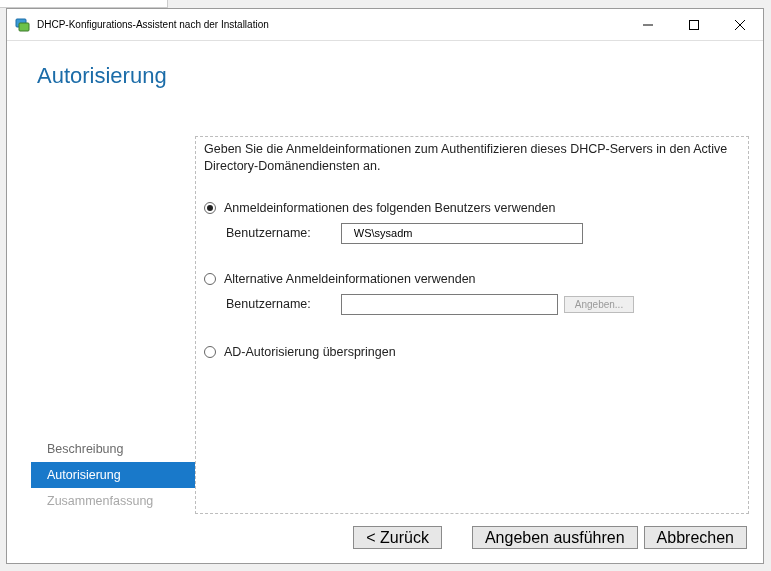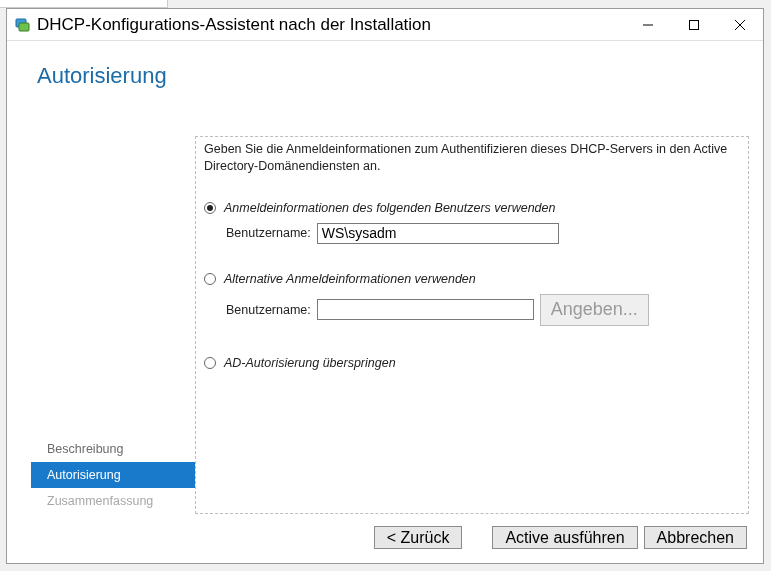--- a/index.html
+++ b/index.html
@@ -39,21 +39,21 @@
   .titlebar-icon {
     width: 16px;
     height: 16px;
     margin: 0 6px 0 8px;
     display: flex;
     align-items: center;
     justify-content: center;
   }
   .titlebar-title {
     flex: 1;
-    font-size: 17px;
+    font-size: 10px;
     color: #000;
   }
   .win-controls {
     display: flex;
     height: 100%;
   }
   .win-btn {
     width: 46px;
     height: 100%;
     display: flex;
@@ -108,21 +108,20 @@
   }
   .desc {
     line-height: 1.35;
     margin-bottom: 26px;
   }
   .opt-row {
     display: flex;
     align-items: center;
     gap: 8px;
     margin-bottom: 8px;
-    font-style: italic;
   }
   .radio {
     width: 12px; height: 12px;
     border: 1px solid #666;
     border-radius: 50%;
     display: inline-flex;
     align-items: center;
     justify-content: center;
     background: #fff;
   }
@@ -136,32 +135,33 @@
     display: flex;
     align-items: center;
     gap: 6px;
     margin: 0 0 28px 22px;
   }
   .sub-row.tight { margin-bottom: 30px; }
   .field-label { color: #222; }
   .text-input {
     height: 21px;
     border: 1px solid #7a7a7a;
-    padding: 0 4px;
-    font-size: 14px;
+    padding: 0 12px;
+    font-size: 11px;
     font-family: inherit;
     background: #fff;
+    margin-left: 24px;
   }
   .text-input[disabled] { background: #fff; color: #777; }
   .btn-small {
-    height: 32px;
+    height: 17px;
     padding: 0 10px;
     border: 1px solid #878787;
     background: #e9e9e9;
-    font-size: 18px;
+    font-size: 10px;
     font-family: inherit;
     cursor: pointer;
   }
   .btn-small:disabled { color: #9a9a9a; background: #efefef; border-color: #bcbcbc; }
 
   .footer {
     display: flex;
     justify-content: flex-end;
     gap: 6px;
     padding: 12px 16px 14px;
@@ -255,18 +255,18 @@
           <span class="radio"></span>
           <span>AD-Autorisierung überspringen</span>
         </div>
       </div>
 
     </div>
 
     <div class="footer">
       <button class="ft-btn">&lt; Zurück</button>
       <div class="ft-gap"></div>
-      <button class="ft-btn" style="min-width:110px">Active ausführen</button>
+      <button class="ft-btn" style="min-width:110px">Angeben ausführen</button>
       <button class="ft-btn">Abbrechen</button>
     </div>
   </div>
 
 </div>
 
 </body></html>

